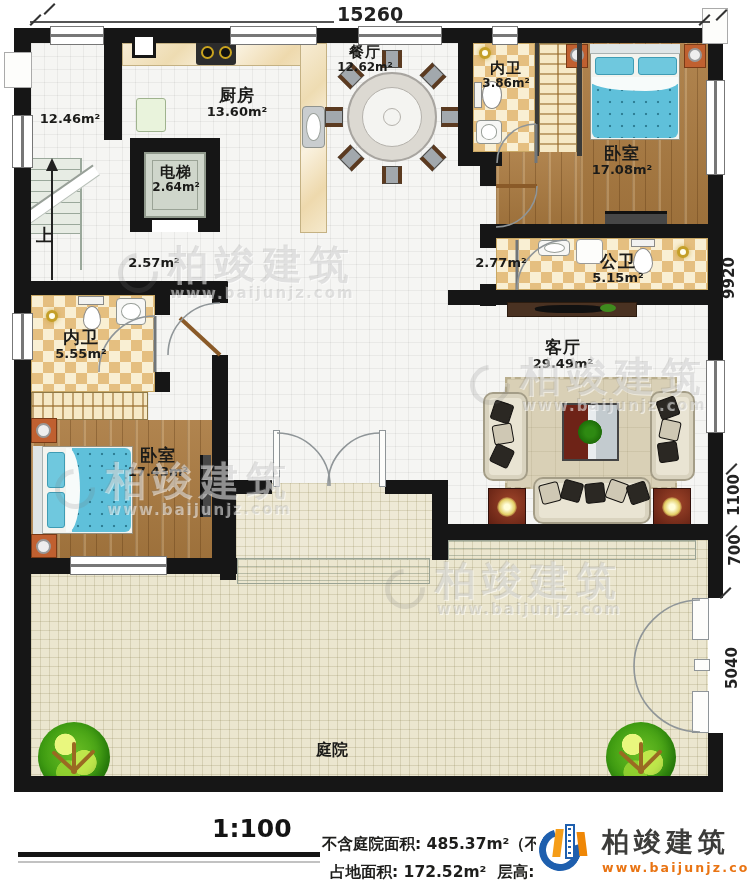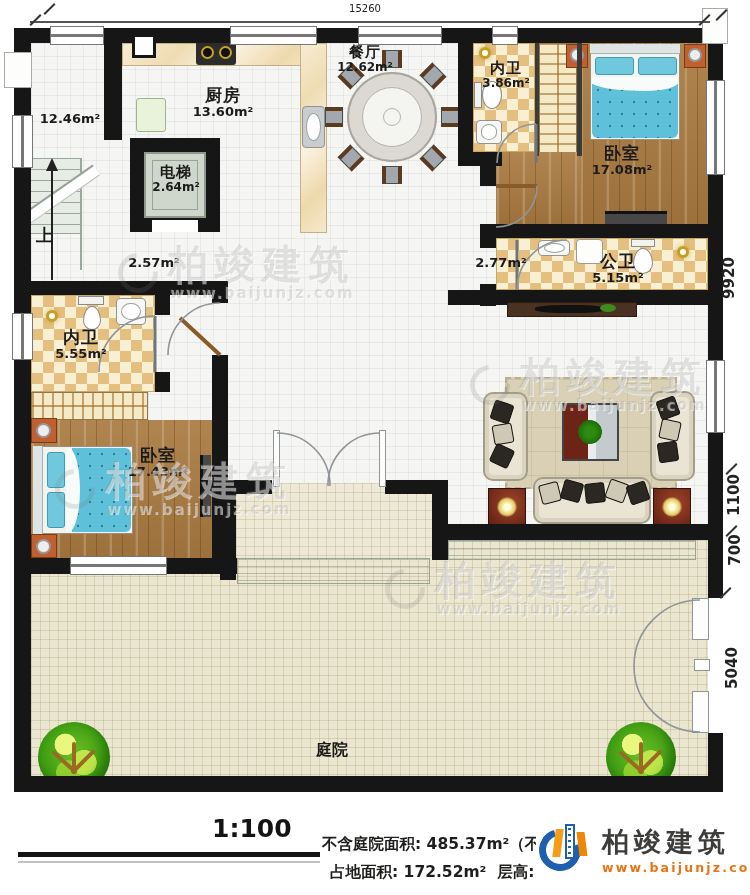--- a/index.html
+++ b/index.html
@@ -22,21 +22,21 @@
   .winv{position:absolute;background:#fff;border:1px solid #777;background-image:linear-gradient(to right,transparent 42%,#777 42%,#777 58%,transparent 58%);z-index:26;}
   .doorbox{position:absolute;background:#fff;border:3px solid #161616;z-index:27;}
   .leafrect{position:absolute;background:#fdfdfb;border:1px solid #8f9598;z-index:27;}
   
   .rlabel{position:absolute;display:flex;flex-direction:column;align-items:center;text-align:center;color:#1b1b19;font-weight:bold;line-height:1.12;white-space:nowrap;z-index:40;}
   .rlabel .nm{font-size:17px;letter-spacing:1px;}
   .rlabel .ar{font-size:13px;}
   .rlabel.sm .nm{font-size:15px;}
   .rlabel.sm .ar{font-size:12px;}
   .alabel{position:absolute;font-size:13px;font-weight:bold;color:#1b1b19;text-align:center;z-index:40;white-space:nowrap;}
-  .dim{position:absolute;font-size:10px;font-weight:normal;color:#222;z-index:45;white-space:nowrap;background:#fff;padding:0 3px;}
+  .dim{position:absolute;font-size:19px;font-weight:bold;color:#222;z-index:45;white-space:nowrap;background:#fff;padding:0 3px;}
   .vdim{position:absolute;font-size:15px;font-weight:bold;color:#222;z-index:45;white-space:nowrap;transform:rotate(-90deg);}
   .dimline{position:absolute;background:#555;z-index:44;}
   .tick{position:absolute;width:15px;height:2px;background:#333;transform:rotate(-45deg);z-index:46;}
   
   .f{position:absolute;z-index:20;}
   .fa{position:absolute;z-index:27;}
   .lamp{position:absolute;z-index:21;width:12px;height:12px;border-radius:50%;background:#fffef0;border:3px solid #c49f28;box-shadow:0 0 5px rgba(196,159,40,.8);}
   .wc-tank{position:absolute;z-index:21;background:#f2f2f0;border:1px solid #8a8a88;}
   .wc-bowl{position:absolute;z-index:21;background:#fff;border:1px solid #8a8a88;border-radius:50% 50% 50% 50%/60% 60% 40% 40%;}
   .basin{position:absolute;z-index:21;background:#f7f7f5;border:1px solid #90948f;border-radius:4px;}
@@ -281,21 +281,21 @@
     <path d="M155,316 A56,56 0 0 0 99,372"></path>
     <path class="lfw" d="M220,355 L180,318"></path>
     <path d="M220,303 A52,52 0 0 0 168,355"></path>
     <path d="M700,600 A66,66 0 0 0 634,666"></path>
     <path d="M700,732 A66,66 0 0 1 634,666"></path>
   </svg>
 
   <div class="rlabel" style="left:30px;top:112px;width:80px">
       <span class="ar">12.46m²</span>
     </div>
-  <div class="rlabel" style="left:183px;top:86px;width:80px">
+  <div class="rlabel" style="left:197px;top:86px;width:80px">
       <span class="nm">厨房</span>
       <span class="ar">13.60m²</span>
     </div>
   <div class="rlabel sm" style="left:322px;top:44px;width:86px">
       <span class="nm">餐厅</span>
       <span class="ar">12.62m²</span>
     </div>
   <div class="rlabel sm" style="left:136px;top:164px;width:80px">
       <span class="nm">电梯</span>
       <span class="ar">2.64m²</span>
@@ -314,20 +314,24 @@
     </div>
   <div class="alabel" style="left:119px;top:255px;width:70px">2.57m²</div>
   <div class="alabel" style="left:466px;top:255px;width:70px">2.77m²</div>
   <div class="rlabel" style="left:41px;top:328px;width:80px">
       <span class="nm">内卫</span>
       <span class="ar">5.55m²</span>
     </div>
   <div class="rlabel" style="left:108px;top:446px;width:100px">
       <span class="nm">卧室</span>
       <span class="ar">17.43m²</span>
+    </div>
+  <div class="rlabel" style="left:513px;top:338px;width:100px">
+      <span class="nm">客厅</span>
+      <span class="ar">29.49m²</span>
     </div>
   <div class="alabel" style="left:292px;top:740px;width:80px;font-size:16px">庭院</div>
 
   <div class="dimline" style="left:30px;top:21px;width:680px;height:2px"></div>
   <div class="dim" style="left:334px;top:3px;width:62px;text-align:center">15260</div>
   <div class="tick" style="left:28px;top:19px"></div>
   <div class="tick" style="left:697px;top:19px"></div>
   <div class="tick" style="left:42px;top:8px"></div>
   <div class="vdim" style="left:708px;top:269px">9920</div>
   <div class="vdim" style="left:713px;top:486px">1100</div>

